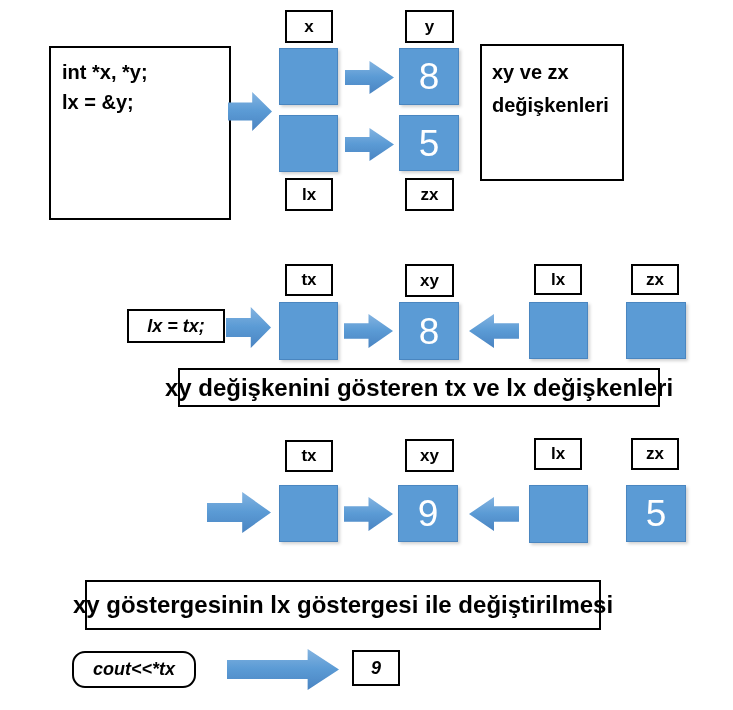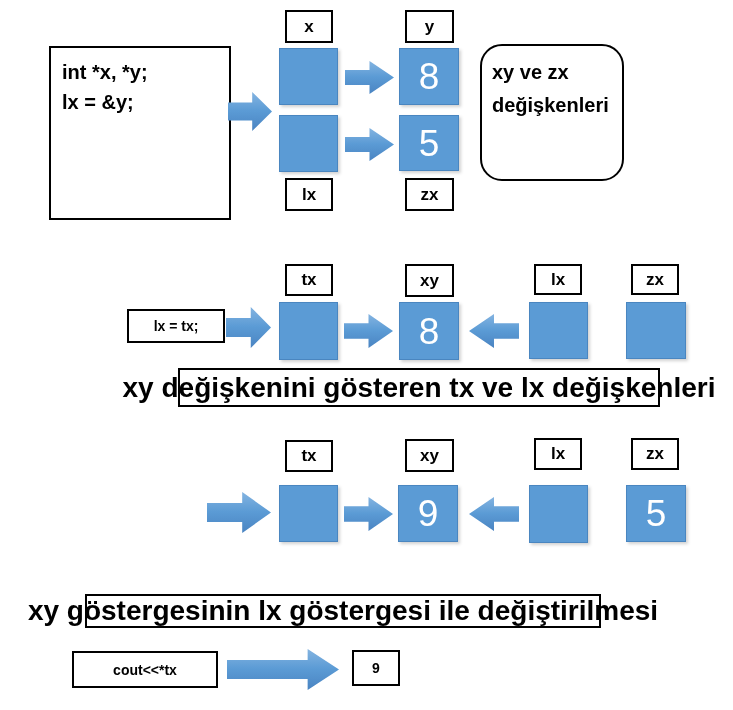--- a/index.html
+++ b/index.html
@@ -23,28 +23,29 @@
     align-items: center;
     justify-content: center;
     font-weight: bold;
     font-size: 17px;
   }
   .stmt {
     display: flex;
     align-items: center;
     justify-content: center;
     font-weight: bold;
-    font-size: 14px;
+    font-size: 18px;
+    font-style: italic;
   }
   .caption {
     display: flex;
     align-items: center;
     justify-content: center;
     font-weight: bold;
-    font-size: 28px;
+    font-size: 24px;
     white-space: nowrap;
   }
   .cell {
     position: absolute;
     box-sizing: border-box;
     background: #5B9BD5;
     border: 1px solid #4a86c0;
     box-shadow: 2px 2px 3px rgba(0,0,0,0.18);
     display: flex;
     align-items: center;
@@ -86,21 +87,21 @@
   <div class="arrow arr-s" style="left:345px; top:61px; width:49px; height:33px;"></div>
   <div class="cell" style="left:399px; top:48px; width:60px; height:57px;">8</div>
 
   <div class="cell" style="left:279px; top:115px; width:59px; height:57px;"></div>
   <div class="arrow arr-s" style="left:345px; top:128px; width:49px; height:33px;"></div>
   <div class="cell" style="left:399px; top:115px; width:60px; height:56px;">5</div>
 
   <div class="box lbl" style="left:285px; top:178px; width:48px; height:33px;">lx</div>
   <div class="box lbl" style="left:405px; top:178px; width:49px; height:33px;">zx</div>
 
-  <div class="box desc-box" style="left:480px; top:44px; width:144px; height:137px;border-radius:22px;">
+  <div class="box desc-box" style="left:480px; top:44px; width:144px; height:137px;">
     <div class="desc-line">xy ve zx</div>
     <div class="desc-line">değişkenleri</div>
   </div>
 
   <div class="box stmt" style="left:127px; top:309px; width:98px; height:34px;">lx = tx;</div>
   <div class="arrow arr-m" style="left:226px; top:307px; width:45px; height:41px;"></div>
 
   <div class="box lbl" style="left:285px; top:264px; width:48px; height:32px;">tx</div>
   <div class="box lbl" style="left:405px; top:264px; width:49px; height:33px;">xy</div>
   <div class="box lbl" style="left:534px; top:264px; width:48px; height:31px;">lx</div>
@@ -122,19 +123,19 @@
   <div class="box lbl" style="left:534px; top:438px; width:48px; height:32px;">lx</div>
   <div class="box lbl" style="left:631px; top:438px; width:48px; height:32px;">zx</div>
 
   <div class="cell" style="left:279px; top:485px; width:59px; height:57px;"></div>
   <div class="arrow arr-s" style="left:344px; top:497px; width:49px; height:34px;"></div>
   <div class="cell" style="left:398px; top:485px; width:60px; height:57px;">9</div>
   <div class="arrow arr-left" style="left:469px; top:497px; width:50px; height:34px;"></div>
   <div class="cell" style="left:529px; top:485px; width:59px; height:58px;"></div>
   <div class="cell" style="left:626px; top:485px; width:60px; height:57px;">5</div>
 
-  <div class="box caption" style="left:85px; top:594px; width:516px; height:34px;">xy göstergesinin lx göstergesi ile değiştirilmesi</div>
+  <div class="box caption" style="left:85px; top:580px; width:516px; height:50px;">xy göstergesinin lx göstergesi ile değiştirilmesi</div>
 
-  <div class="box stmt" style="left:72px; top:651px; width:146px; height:37px;">cout&lt;&lt;*tx</div>
+  <div class="box stmt" style="left:72px; top:651px; width:124px; height:37px;border-radius:13px;">cout&lt;&lt;*tx</div>
   <div class="arrow arr-l" style="left:227px; top:649px; width:112px; height:41px;"></div>
   <div class="box stmt" style="left:352px; top:650px; width:48px; height:36px;">9</div>
 
 </div>
 
 </body></html>

